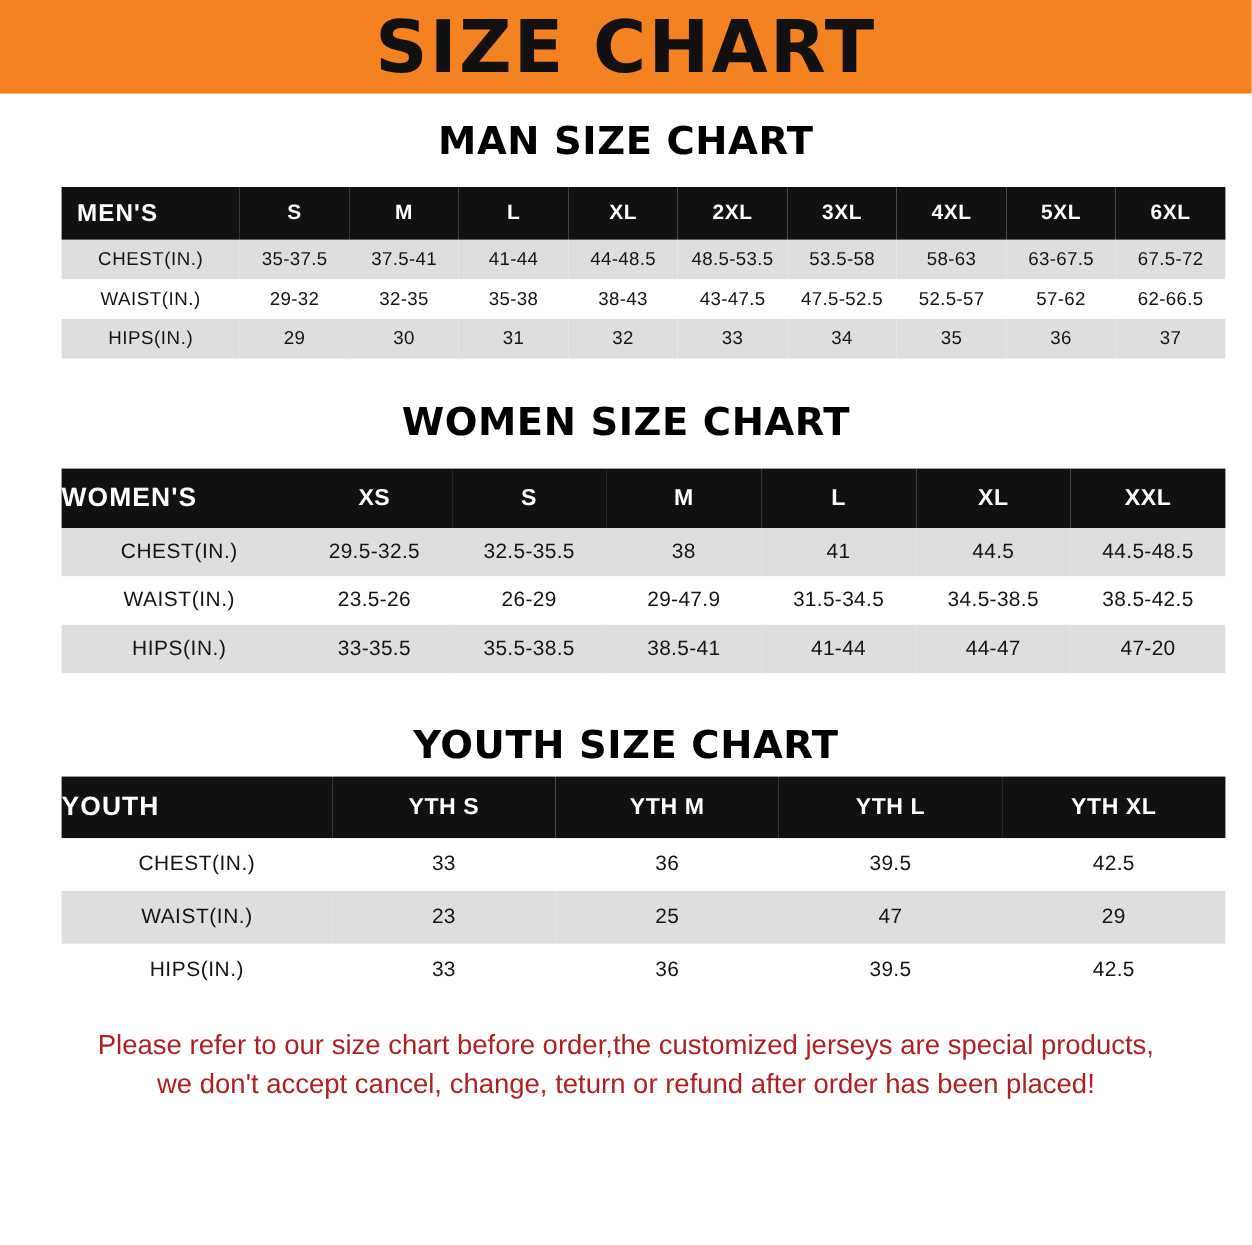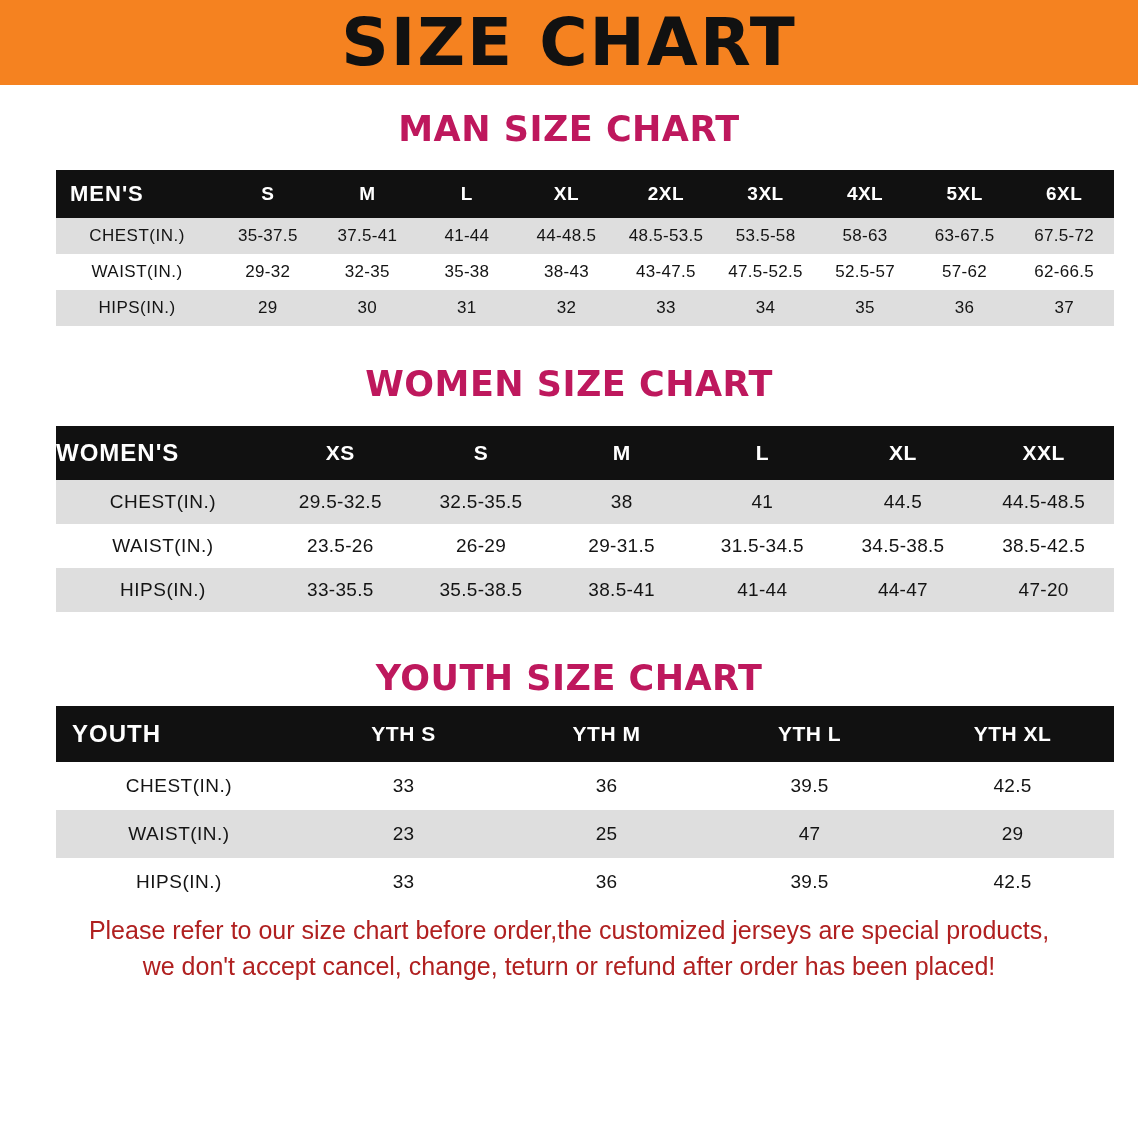--- a/index.html
+++ b/index.html
@@ -31,21 +31,21 @@
     color: #111111;
     line-height: 1;
   }
 
   
   .section-title {
     text-align: center;
     font-family: "DejaVu Sans", sans-serif;
     font-weight: bold;
     font-size: 35px;
-    color: #be185d;
+    color: #000000;
     letter-spacing: 0.5px;
   }
   .men-title   { margin-top: 24px; margin-bottom: 21px; }
   .women-title { margin-top: 38px; margin-bottom: 22px; }
   .youth-title { margin-top: 46px; margin-bottom: 8px; }
 
   
   .table-wrap {
     margin: 0 40px;
   }
@@ -86,28 +86,28 @@
   tbody tr.plain td { background: #ffffff; }
 
   
   .men-table col.c0 { width: 162px; }
   
   .women-table thead th { font-size: 21px; padding: 13px 0; }
   .women-table thead th.rowhead { font-size: 24px; }
   .women-table tbody td { font-size: 19px; padding: 11px 0; }
   .women-table col.c0 { width: 214px; }
   
-  .youth-table thead th { font-size: 21px; padding: 14px 16px; }
+  .youth-table thead th { font-size: 21px; padding: 14px 0; }
   .youth-table thead th.rowhead { font-size: 24px; }
   .youth-table tbody td { font-size: 19px; padding: 13px 0; }
   .youth-table col.c0 { width: 246px; }
 
   
   .note {
-    margin: 6px 38px 0 38px;
+    margin: 26px 38px 0 38px;
     color: #b02020;
     font-size: 25px;
     line-height: 1.45;
     text-align: center;
     font-family: "Liberation Sans", sans-serif;
   }
   .note-line { display: block; }
 </style>
 </head>
 <body>
@@ -216,21 +216,21 @@
         <td>32.5-35.5</td>
         <td>38</td>
         <td>41</td>
         <td>44.5</td>
         <td>44.5-48.5</td>
       </tr>
       <tr class="plain">
         <td class="rowhead">WAIST(IN.)</td>
         <td>23.5-26</td>
         <td>26-29</td>
-        <td>29-31.5</td>
+        <td>29-47.9</td>
         <td>31.5-34.5</td>
         <td>34.5-38.5</td>
         <td>38.5-42.5</td>
       </tr>
       <tr class="shade">
         <td class="rowhead">HIPS(IN.)</td>
         <td>33-35.5</td>
         <td>35.5-38.5</td>
         <td>38.5-41</td>
         <td>41-44</td>

